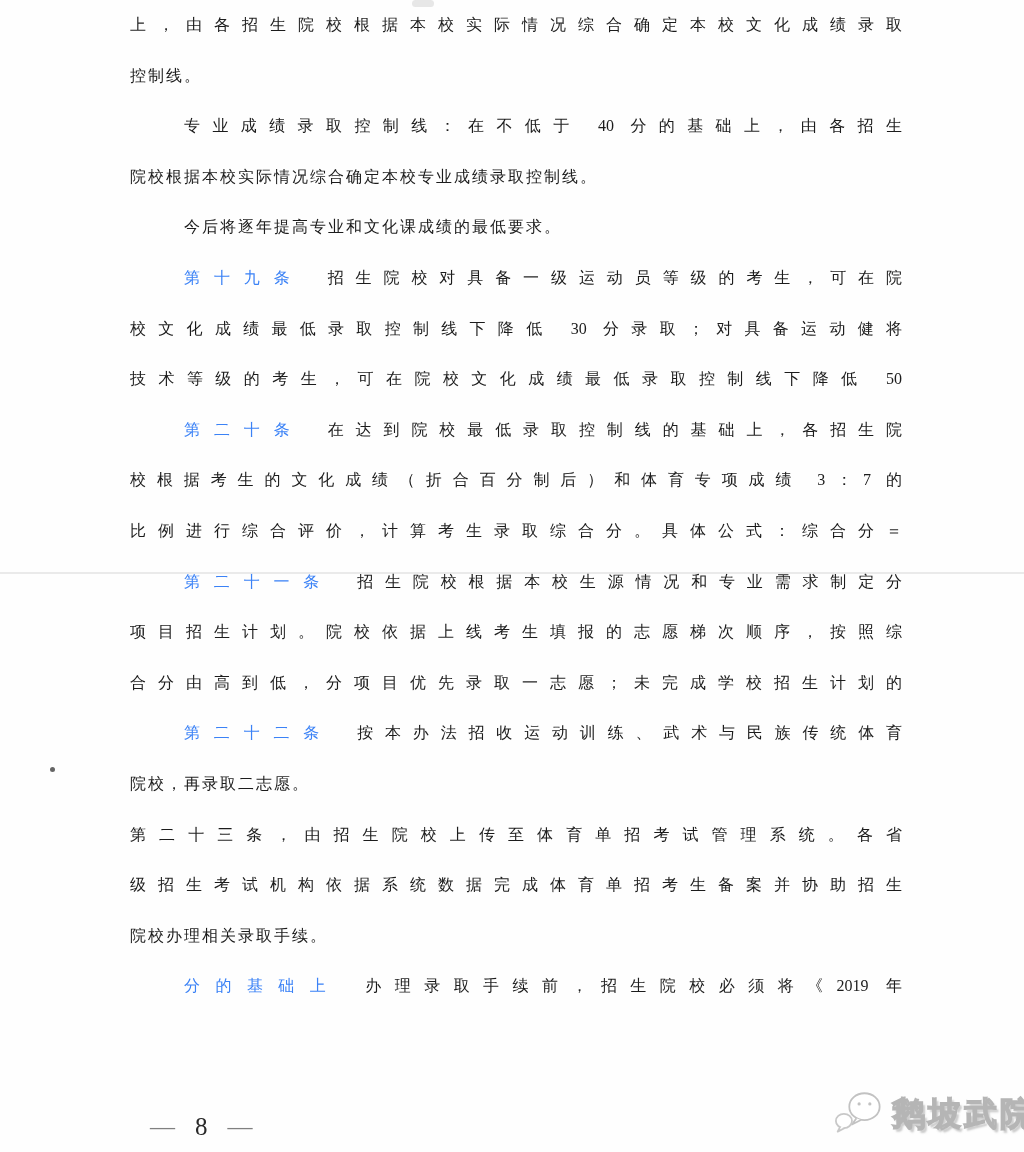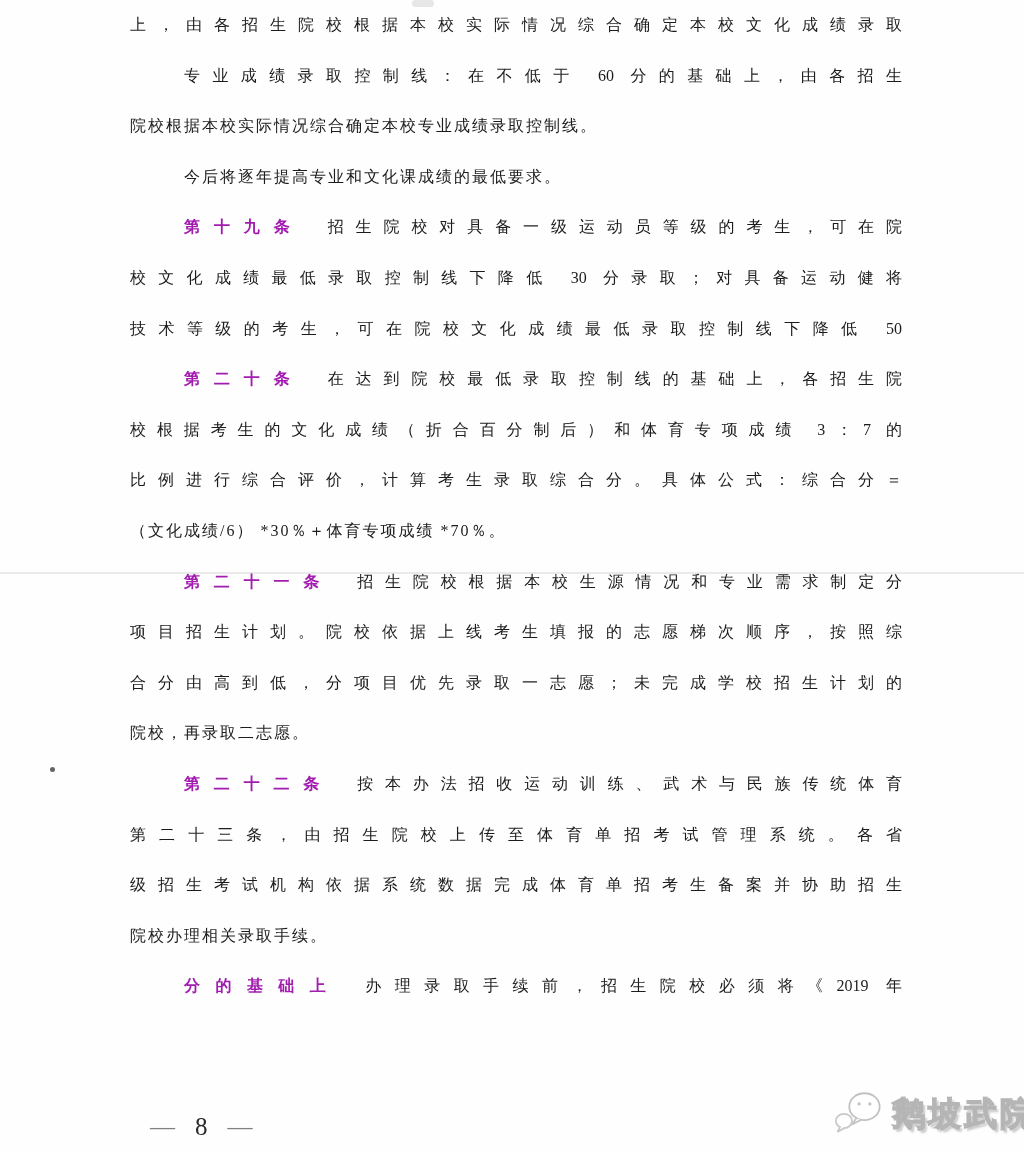--- a/index.html
+++ b/index.html
@@ -12,21 +12,21 @@
   .content{position:absolute;left:130px;top:0;width:772px;}
   .line{
     height:50.6px;line-height:50.6px;font-size:16px;color:#1c1c1c;
     text-align:justify;text-justify:inter-character;
   }
   .line.full{text-align-last:justify;}
   .line:not(.full){letter-spacing:2px;}
   .line.indent{text-indent:54px;}
   .head{
     font-family:"Liberation Sans","DejaVu Sans",sans-serif;
-    font-weight:700;color:#a21caf;margin-right:24px;letter-spacing:2px;
+    font-weight:400;color:#3b82f6;margin-right:24px;letter-spacing:2px;
   }
   .footer{
     position:absolute;left:150px;top:1113px;display:flex;align-items:center;gap:20px;
     font-size:25px;
   }
   .footer .dash{color:#808080;}
   .footer .num{color:#2a2a2a;}
   .watermark{
     position:absolute;left:833px;top:1085px;height:58px;
     display:flex;align-items:center;gap:5px;
@@ -55,35 +55,35 @@
 <body>
 
 <div class="page">
 
   <div class="smudge"></div>
   <div class="scan-line"></div>
   <div class="ink-dot"></div>
 
   <div class="content" id="content">
       <div class="line full"><span>上，由各招生院校根据本校实际情况综合确定本校文化成绩录取</span></div>
-      <div class="line full indent"><span>专业成绩录取控制线：在不低于 60 分的基础上，由各招生</span></div>
+      <div class="line"><span>控制线。</span></div>
+      <div class="line full indent"><span>专业成绩录取控制线：在不低于 40 分的基础上，由各招生</span></div>
       <div class="line"><span>院校根据本校实际情况综合确定本校专业成绩录取控制线。</span></div>
       <div class="line indent"><span>今后将逐年提高专业和文化课成绩的最低要求。</span></div>
       <div class="line full indent"><span class="head">第十九条</span><span>招生院校对具备一级运动员等级的考生，可在院</span></div>
       <div class="line full"><span>校文化成绩最低录取控制线下降低 30 分录取；对具备运动健将</span></div>
       <div class="line full"><span>技术等级的考生，可在院校文化成绩最低录取控制线下降低 50</span></div>
       <div class="line full indent"><span class="head">第二十条</span><span>在达到院校最低录取控制线的基础上，各招生院</span></div>
       <div class="line full"><span>校根据考生的文化成绩（折合百分制后）和体育专项成绩 3：7 的</span></div>
       <div class="line full"><span>比例进行综合评价，计算考生录取综合分。具体公式：综合分＝</span></div>
-      <div class="line"><span>（文化成绩/6） *30％＋体育专项成绩 *70％。</span></div>
       <div class="line full indent"><span class="head">第二十一条</span><span>招生院校根据本校生源情况和专业需求制定分</span></div>
       <div class="line full"><span>项目招生计划。院校依据上线考生填报的志愿梯次顺序，按照综</span></div>
       <div class="line full"><span>合分由高到低，分项目优先录取一志愿；未完成学校招生计划的</span></div>
+      <div class="line full indent"><span class="head">第二十二条</span><span>按本办法招收运动训练、武术与民族传统体育</span></div>
       <div class="line"><span>院校，再录取二志愿。</span></div>
-      <div class="line full indent"><span class="head">第二十二条</span><span>按本办法招收运动训练、武术与民族传统体育</span></div>
       <div class="line full"><span>第二十三条，由招生院校上传至体育单招考试管理系统。各省</span></div>
       <div class="line full"><span>级招生考试机构依据系统数据完成体育单招考生备案并协助招生</span></div>
       <div class="line"><span>院校办理相关录取手续。</span></div>
       <div class="line full indent"><span class="head">分的基础上</span><span>办理录取手续前，招生院校必须将《2019 年</span></div>
     </div>
 
   <div class="footer">
     <span class="dash">—</span>
     <span class="num">8</span>
     <span class="dash">—</span>

